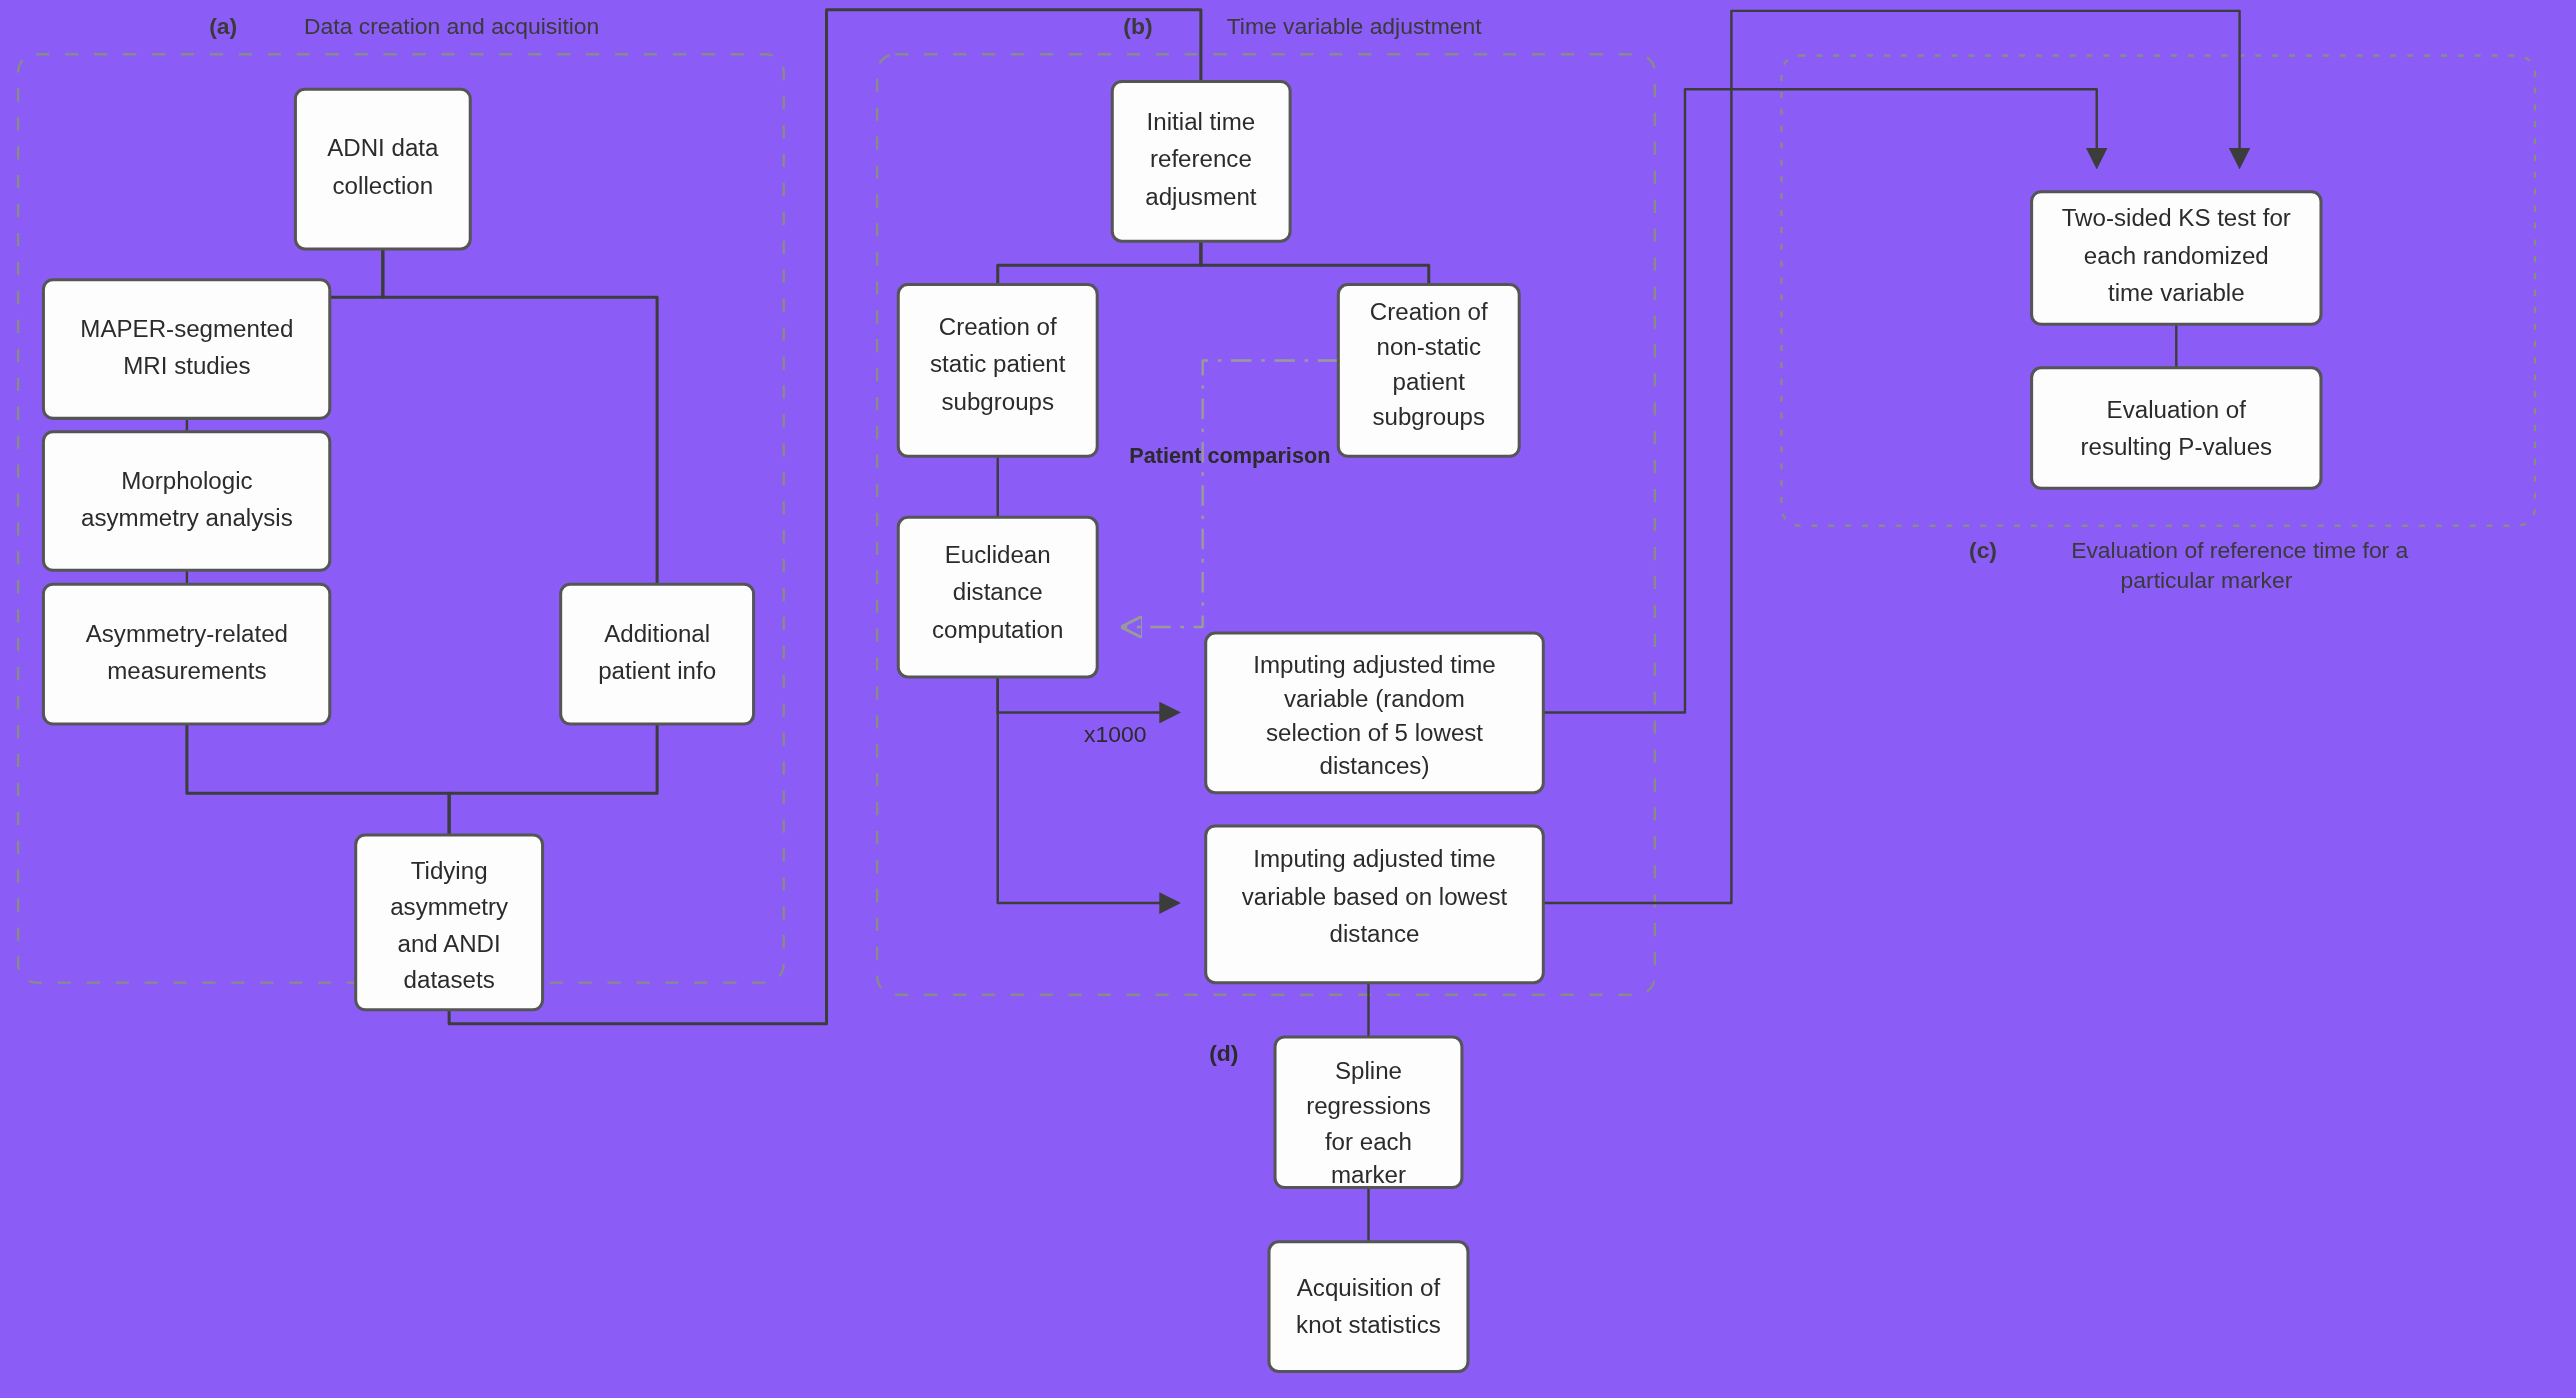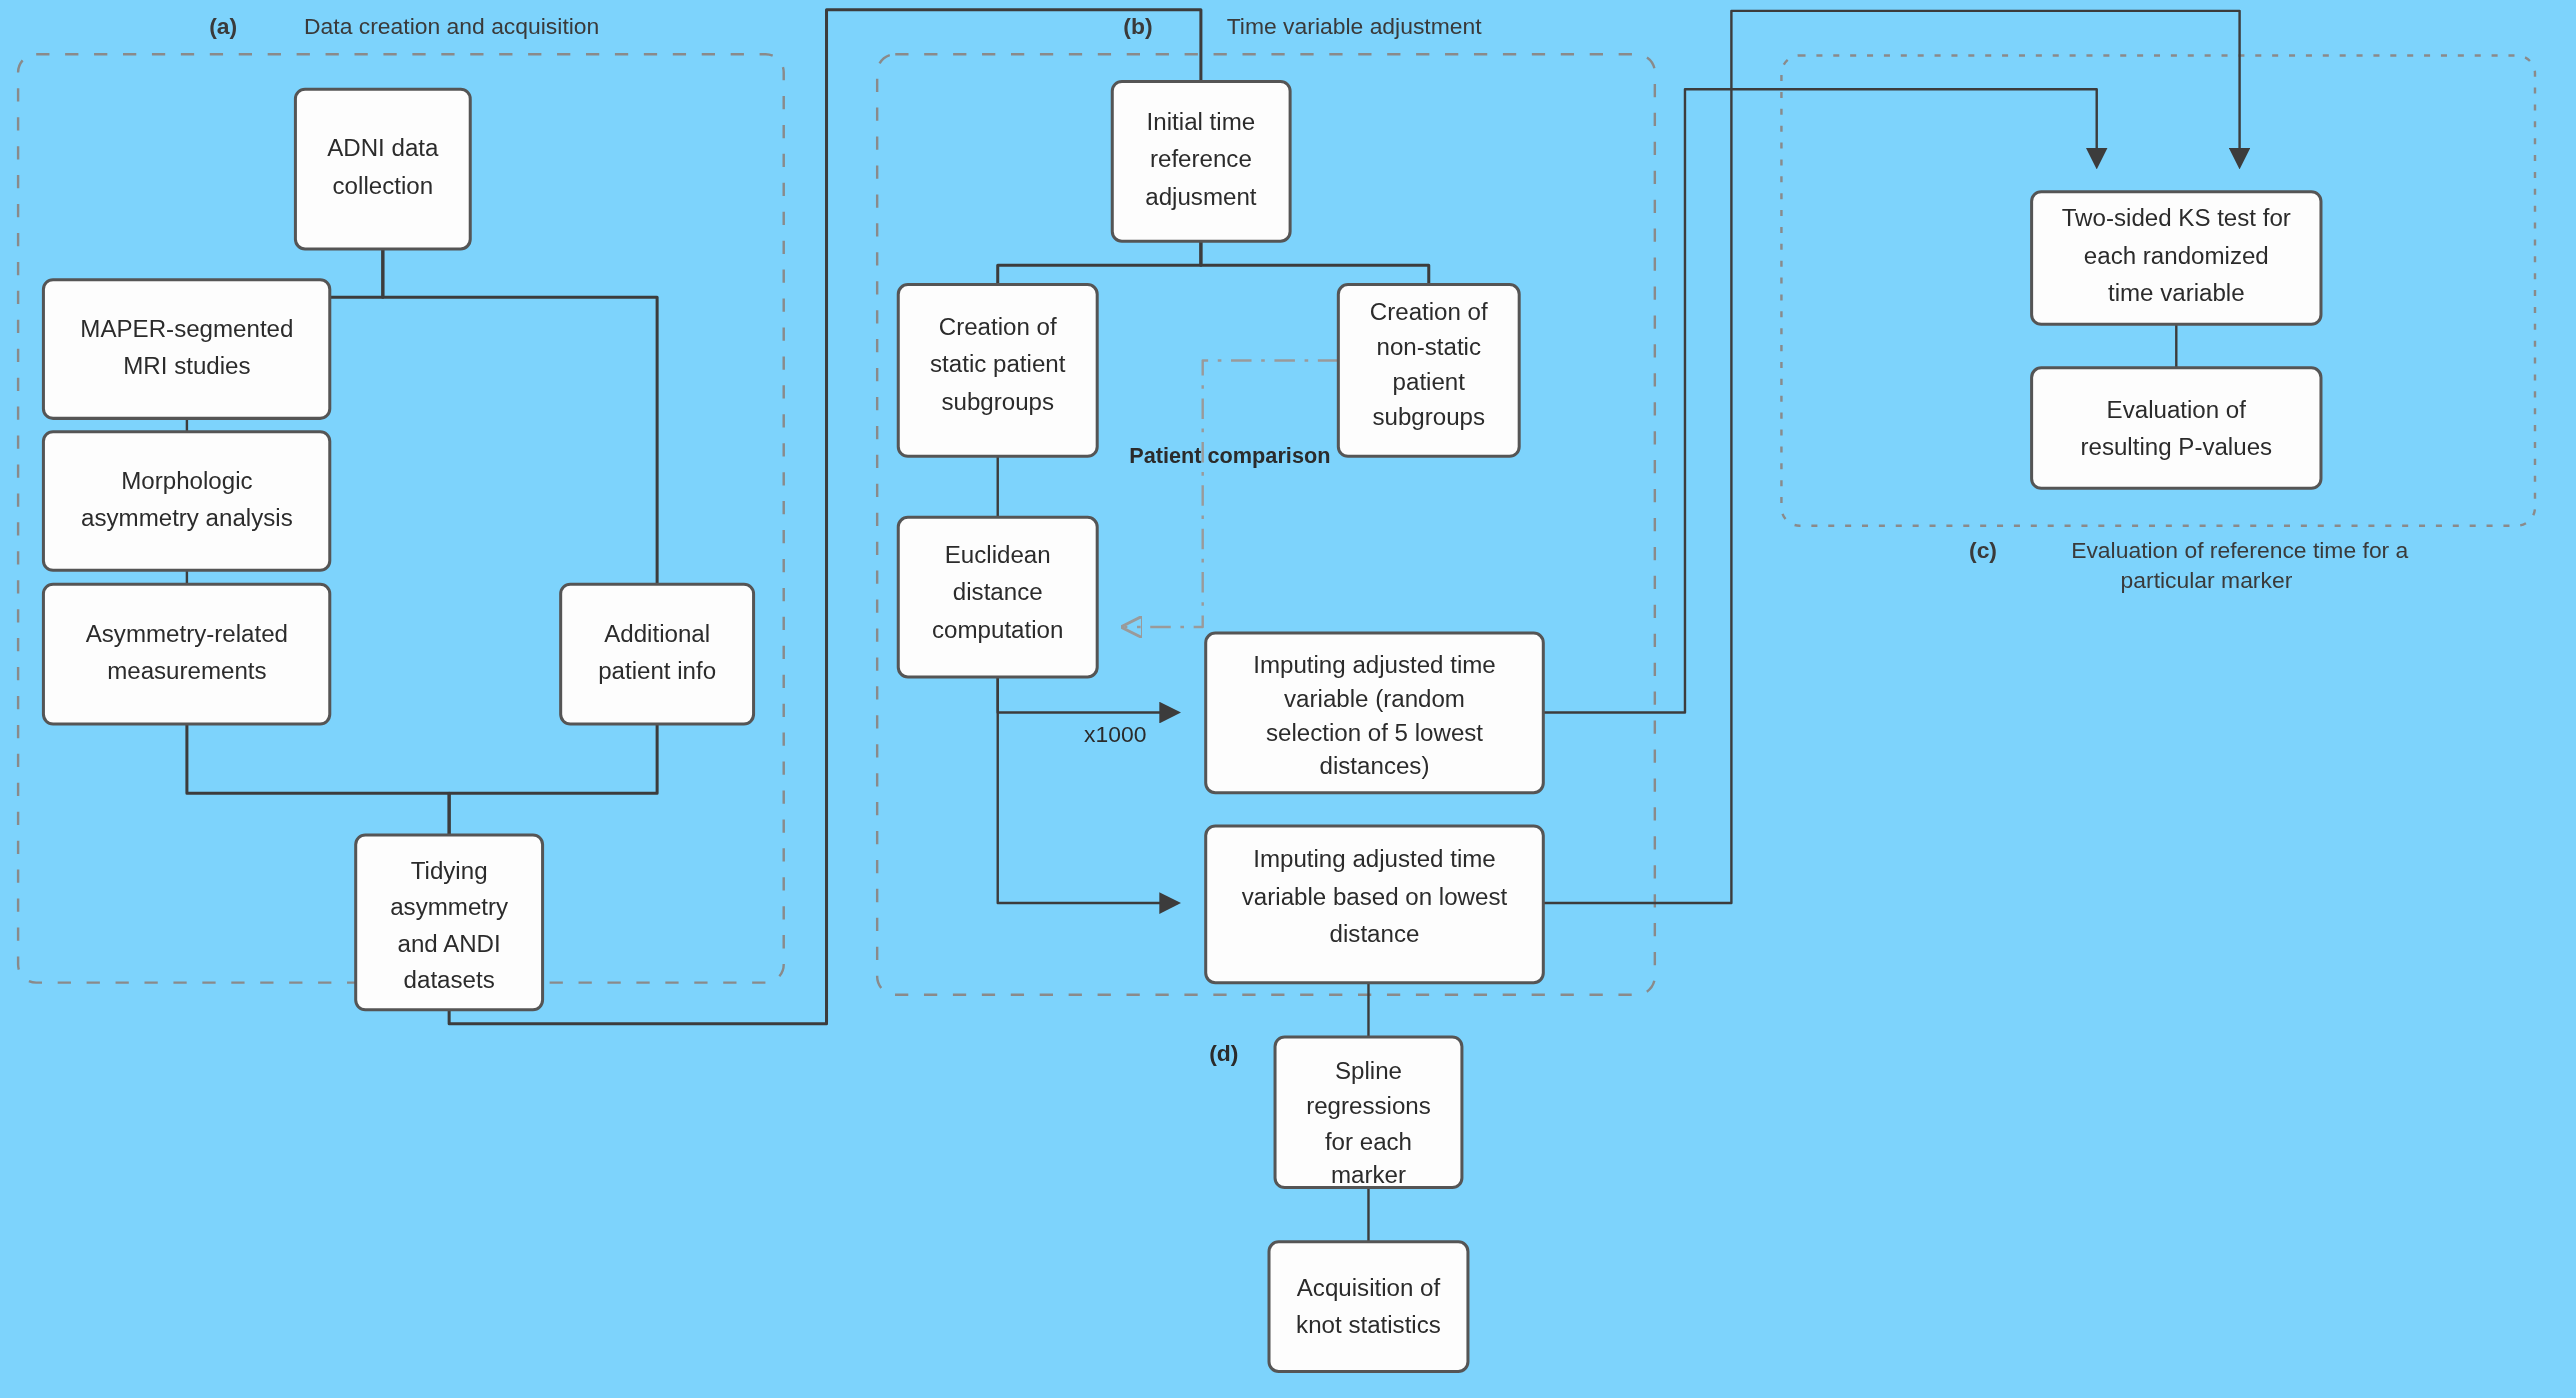--- a/index.html
+++ b/index.html
@@ -4,21 +4,21 @@
 <style>
   html, body {
     margin: 0;
     padding: 0;
     background: #ffffff;
   }
   #figure-root {
     position: relative;
     width: 2576px;
     height: 1398px;
-    background: #7dd3fc;
+    background: #8b5cf6;
     font-family: "Liberation Sans", sans-serif;
     overflow: hidden;
   }
   svg.flow-canvas {
     position: absolute;
     inset: 0;
     width: 2576px;
     height: 1398px;
   }
   

